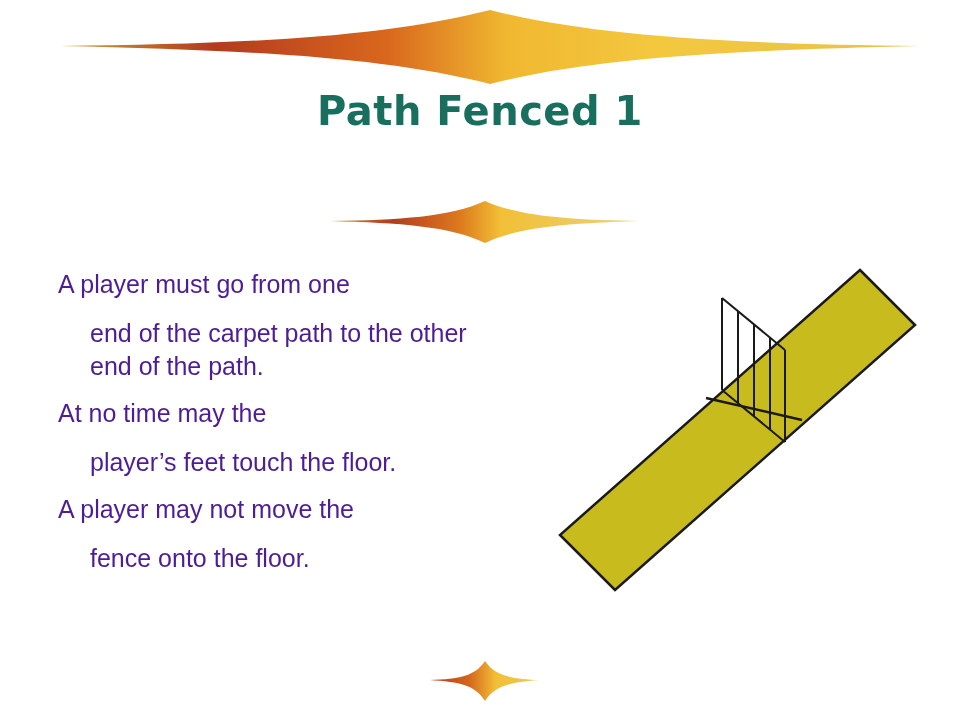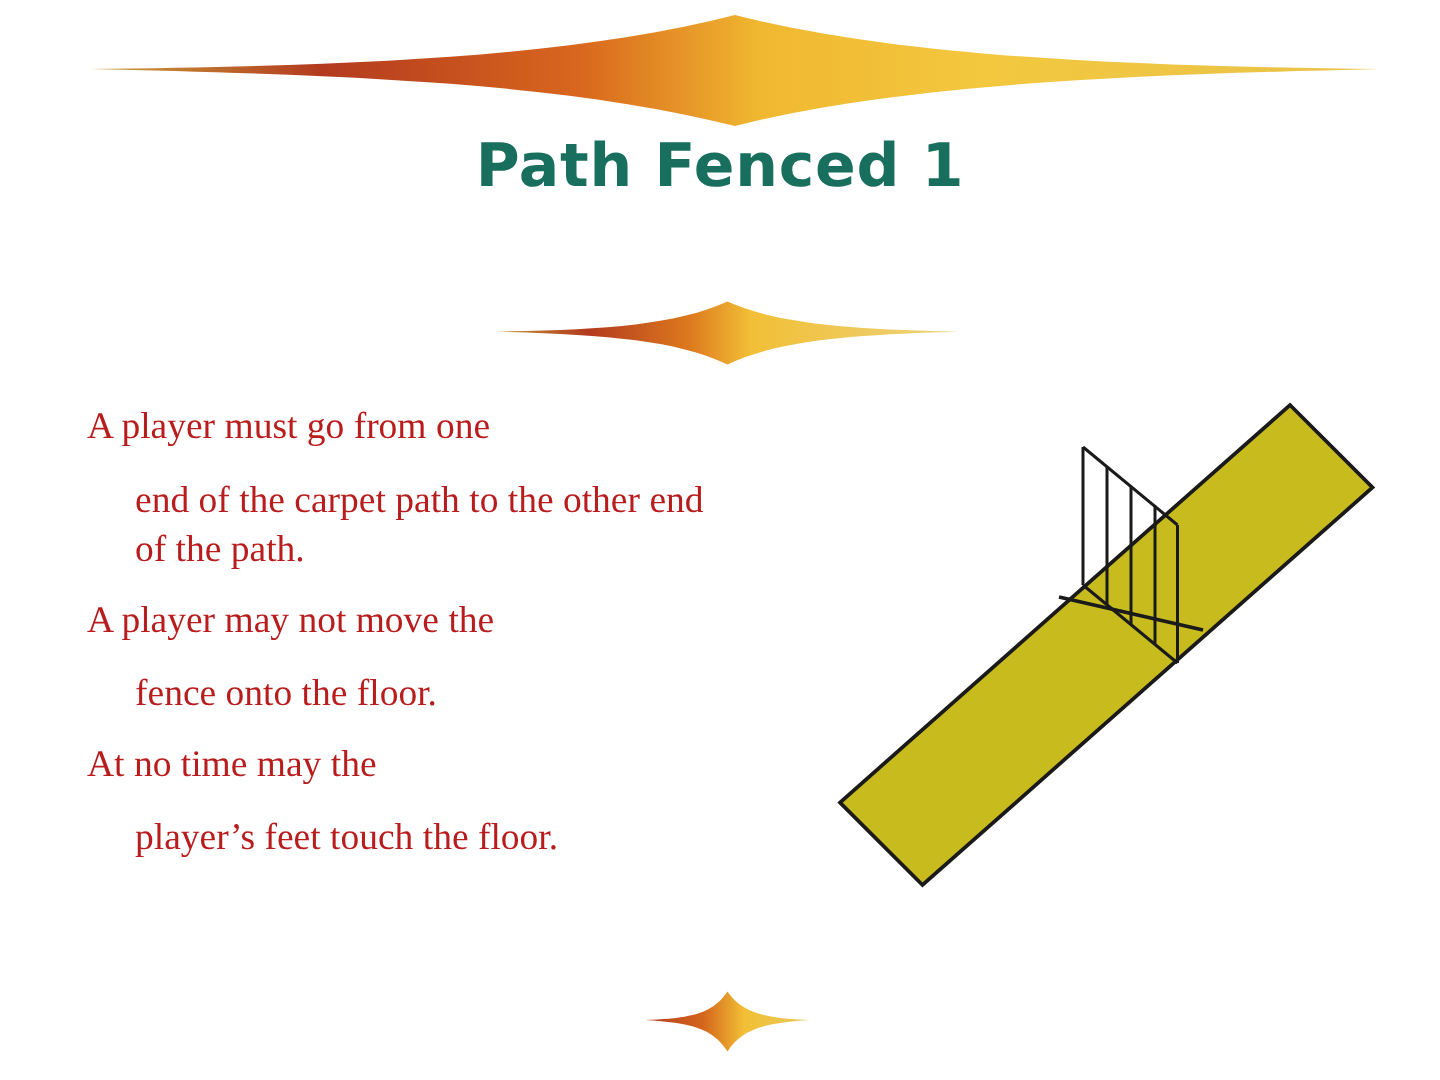--- a/index.html
+++ b/index.html
@@ -40,24 +40,24 @@
     color: #186f5d;
     letter-spacing: 0.5px;
     font-family: "DejaVu Sans", sans-serif;
   }
 
   .body-text {
     position: absolute;
     left: 58px;
     top: 268px;
     width: 420px;
-    color: #b91c1c;
+    color: #4c1d95;
     font-size: 25px;
     line-height: 1.32;
-    font-family: Liberation Serif, serif;
+    font-family: Liberation Sans, sans-serif;
   }
   .para {
     margin: 0 0 14px 0;
     padding-left: 0;
     text-indent: 0;
   }
   .para span.cont {
     display: block;
     padding-left: 32px;
     margin-top: 16px;
@@ -104,26 +104,26 @@
     </defs>
     <path d="M0,21 C70,20 120,17 155,1 C190,17 245,20 310,21 C245,23 190,26 155,43 C120,26 70,23 0,21 Z" fill="url(#gradMid)"></path>
   </svg>
 
   <div class="body-text">
     <p class="para">
       <span>A player must go from one</span>
       <span class="cont">end of the carpet path to the other end of the path.</span>
     </p>
     <p class="para">
+      <span>At no time may the</span>
+      <span class="cont">player’s feet touch the floor.</span>
+    </p>
+    <p class="para">
       <span>A player may not move the</span>
       <span class="cont">fence onto the floor.</span>
-    </p>
-    <p class="para">
-      <span>At no time may the</span>
-      <span class="cont">player’s feet touch the floor.</span>
     </p>
   </div>
 
   <svg class="figure" viewBox="0 0 400 400">
 
     <polygon points="320,20 375,75 75,340 20,285" fill="#c8bb1e" stroke="#1a1a1a" stroke-width="2.5"></polygon>
 
     <g fill="none" stroke="#1a1a1a" stroke-width="2">
 
       <line x1="182" y1="48" x2="182" y2="140"></line>

